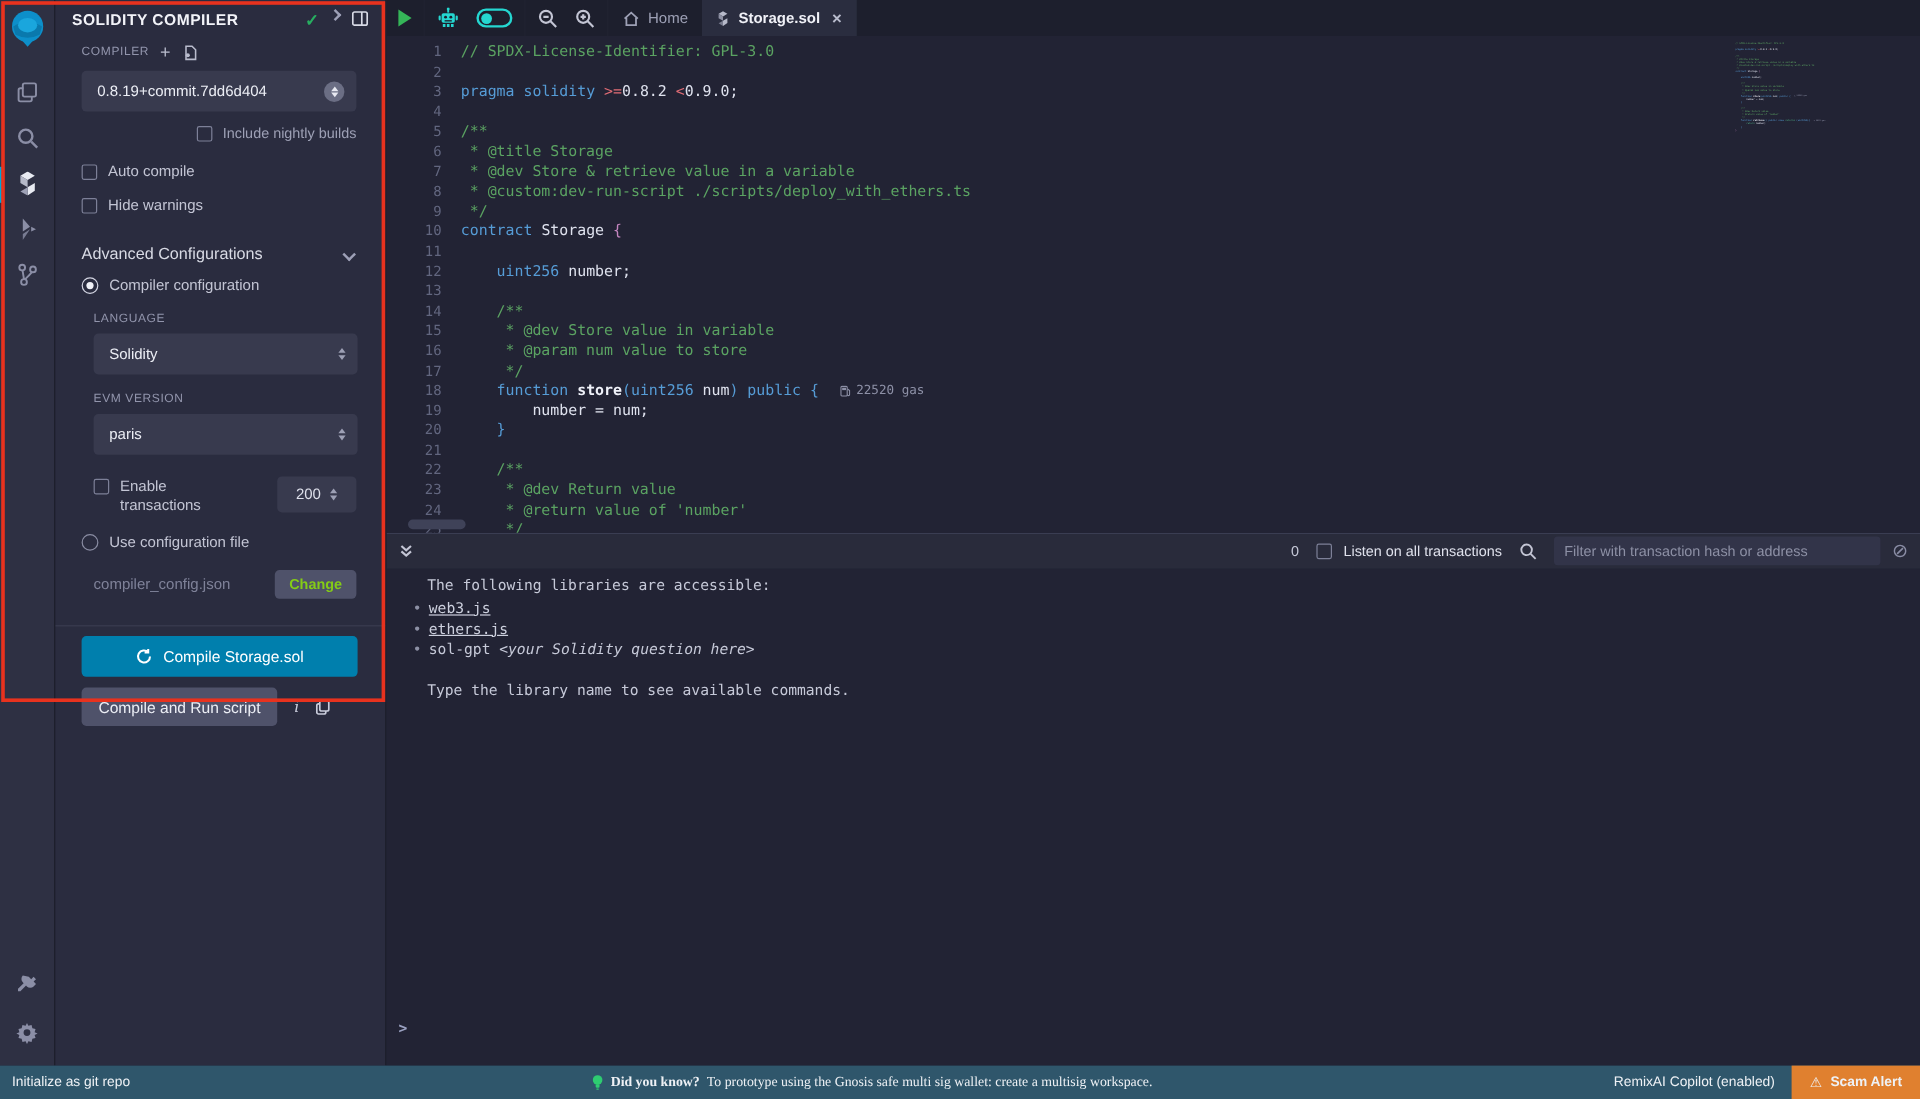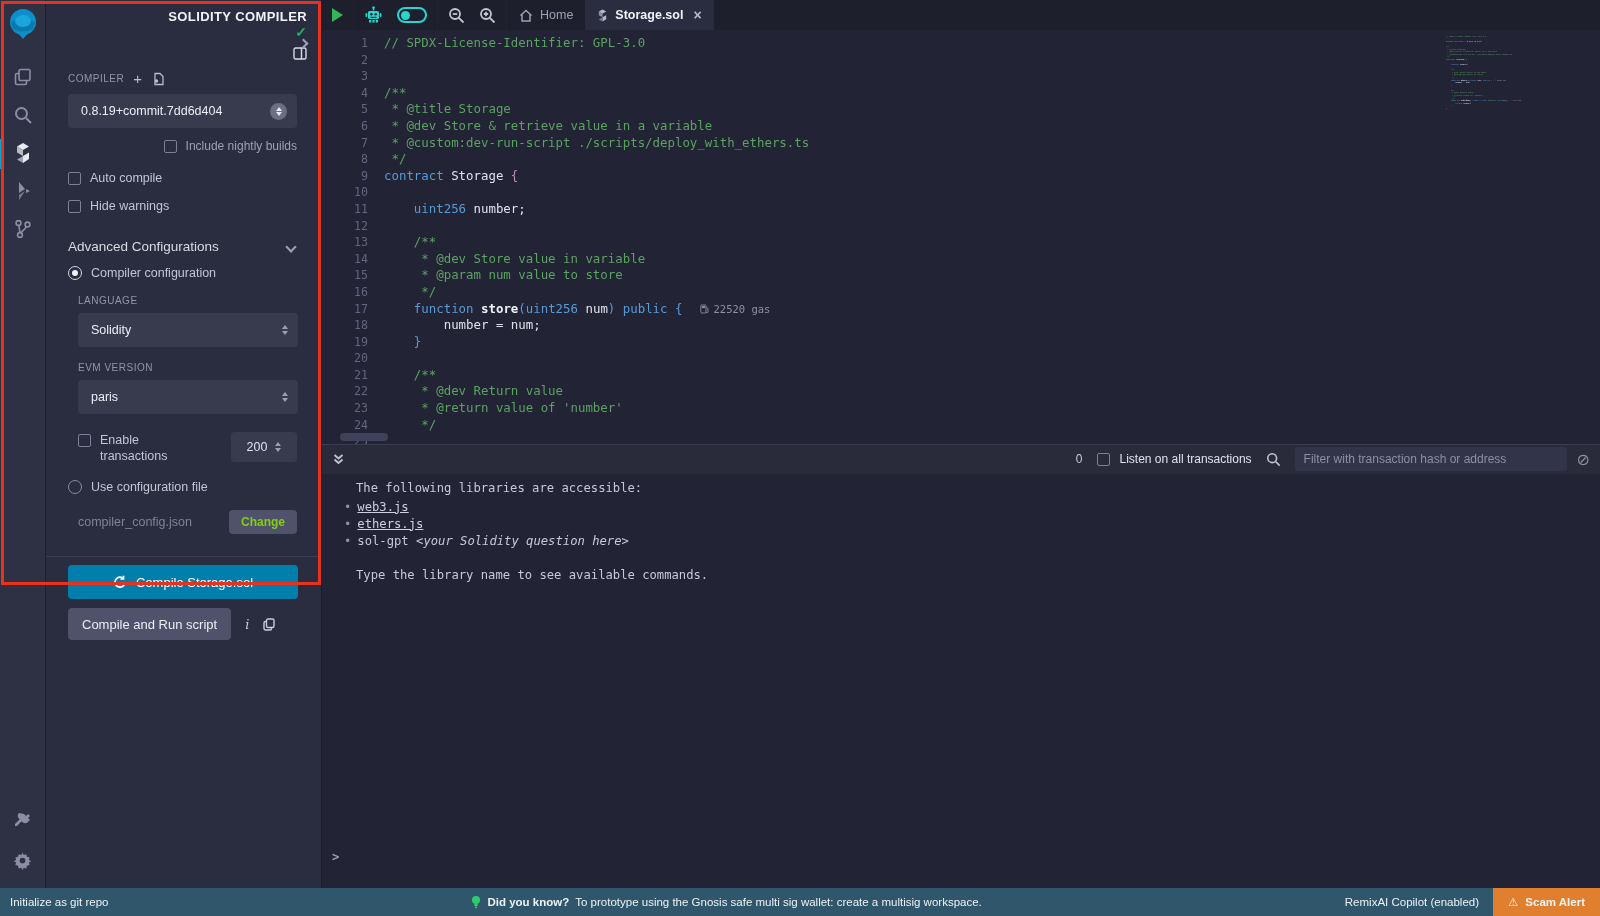--- a/index.html
+++ b/index.html
@@ -14,21 +14,21 @@
   .logo { width:34px; height:34px; margin-top:7px; }
   .ab-icons { display:flex; flex-direction:column; align-items:center; gap:18px; margin-top:26px; width:100%; }
   .ab-icon { position:relative; width:100%; display:flex; justify-content:center; color:#8b8ea6; cursor:pointer; }
   .ab-icon.active { color:#dcdee9; }
   .ab-icon.active::before { content:""; position:absolute; left:0; top:-4px; width:3px; height:30px; background:#00a7d6; }
   .ab-bottom { margin-top:auto; display:flex; flex-direction:column; align-items:center; gap:20px; margin-bottom:18px; width:100%; }
 
   
   .side-panel { position:absolute; left:46px; top:0; width:276px; height:888px;
                 background:#2a2c3f; border-right:1px solid #1b1d29; color:#c3c5d4; z-index:4; }
-  .panel-header { display:flex; align-items:flex-end; padding:9px 14px 4px 14px;flex-direction:column; }
+  .panel-header { display:flex; align-items:flex-start; padding:9px 14px 4px 14px; }
   .panel-title { font-size:13px; font-weight:bold; color:#f2f3f8; letter-spacing:.4px; flex:1; }
   .panel-header .hicon { margin-left:10px; display:flex; align-items:center; cursor:pointer; }
   .check-green { color:#27ae60; font-size:14px; font-weight:bold; }
   .chev-right { width:7px; height:7px; border-right:2px solid #9da0b7; border-top:2px solid #9da0b7; transform:rotate(45deg); }
   .panel-body { padding:6px 24px 0 22px; }
   .small-caps-label { font-size:10px; color:#9295ac; letter-spacing:.5px; display:flex; align-items:center; gap:9px; }
   .small-caps-label .micon { color:#b9bccd; cursor:pointer; display:flex; }
   .select-box { margin-top:7px; height:34px; background:#383a4e; border-radius:4px; display:flex;
                 align-items:center; padding:0 10px 0 13px; color:#eceef5; font-size:12.5px; cursor:pointer; }
   .select-box .grow { flex:1; }
@@ -111,21 +111,21 @@
   .t-bullet .dot { color:#8d90a5; }
   .t-link { text-decoration:underline; cursor:pointer; color:#cdd0de; }
   .t-italic { font-style:italic; }
   .t-gap { height:17px; }
   .prompt { position:absolute; left:10px; bottom:22px; color:#9aa0c0; font-weight:bold; }
 
   
   .status-bar { position:absolute; left:0; bottom:0; width:1600px; height:28px; background:#2f566b;
                 display:flex; align-items:center; color:#eef1f5; font-size:11.5px; z-index:6; }
   .sb-left { padding-left:10px; cursor:pointer; }
-  .sb-center { flex:1; display:flex; align-items:center; justify-content:center; gap:6px; }
+  .sb-center { flex:1; display:flex; align-items:center; justify-content:center; gap:6px;font-family:Liberation Serif, serif; }
   .sb-center b { font-weight:bold; }
   .sb-right { display:flex; align-items:center; gap:0; }
   .sb-copilot { margin-right:14px; cursor:pointer; }
   .scam { height:28px; background:#e0802f; display:flex; align-items:center; gap:7px; padding:0 15px;
           font-weight:bold; cursor:pointer; }
 
   
   .annotation-rect { position:absolute; left:1px; top:1px; width:320px; height:584px;
                      border:3px solid #e8321e; z-index:50; pointer-events:none; }
 
@@ -389,20 +389,21 @@
           <div class="gutter-line">20</div>
           <div class="gutter-line">21</div>
           <div class="gutter-line">22</div>
           <div class="gutter-line">23</div>
           <div class="gutter-line">24</div>
           <div class="gutter-line">25</div>
         </div>
       <div class="code">
           <div class="code-line"><span class="tk-c">// SPDX-License-Identifier: GPL-3.0</span></div>
           <div class="code-line"></div>
+          <div class="code-line"><span class="tk-k">pragma</span><span class="tk-n"> </span><span class="tk-k">solidity</span><span class="tk-n"> </span><span class="tk-o">&gt;=</span><span class="tk-n">0.8.2 </span><span class="tk-o">&lt;</span><span class="tk-n">0.9.0;</span></div>
           <div class="code-line"></div>
           <div class="code-line"><span class="tk-c">/**</span></div>
           <div class="code-line"><span class="tk-c"> * @title Storage</span></div>
           <div class="code-line"><span class="tk-c"> * @dev Store &amp; retrieve value in a variable</span></div>
           <div class="code-line"><span class="tk-c"> * @custom:dev-run-script ./scripts/deploy_with_ethers.ts</span></div>
           <div class="code-line"><span class="tk-c"> */</span></div>
           <div class="code-line"><span class="tk-k">contract</span><span class="tk-n"> Storage </span><span class="tk-p1">{</span></div>
           <div class="code-line"></div>
           <div class="code-line"><span class="tk-n">    </span><span class="tk-k">uint256</span><span class="tk-n"> number;</span></div>
           <div class="code-line"></div>

